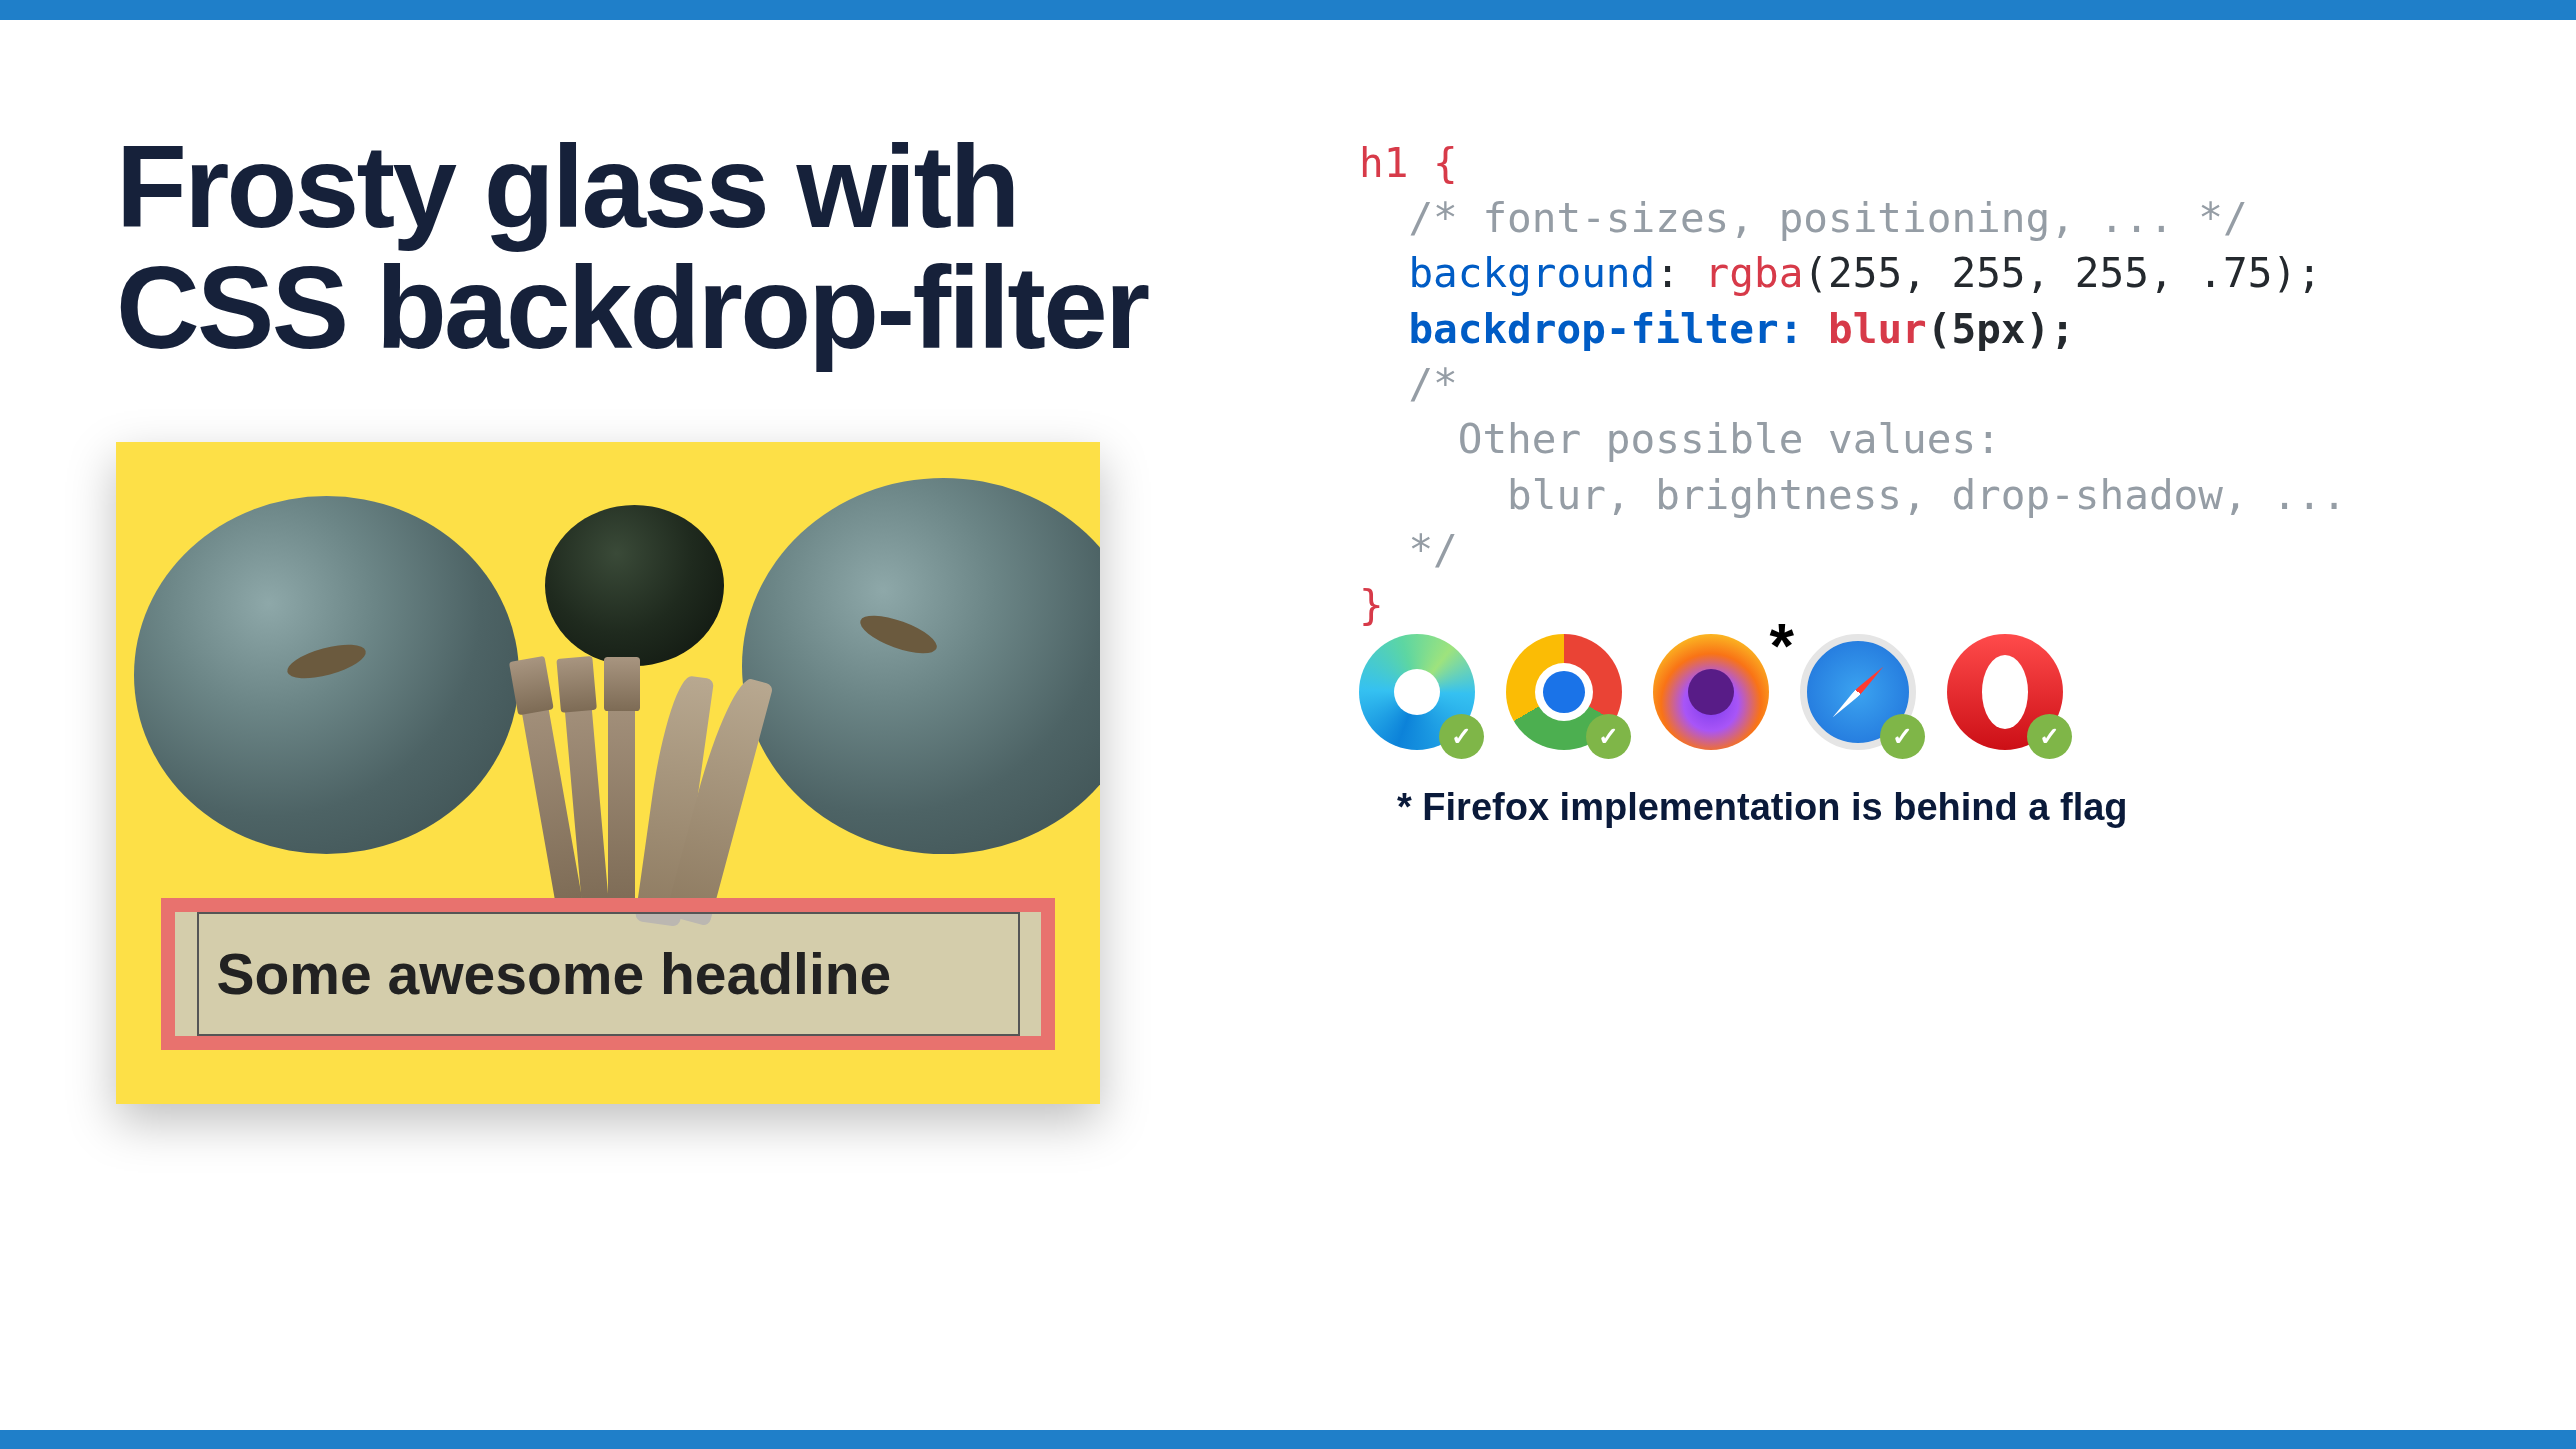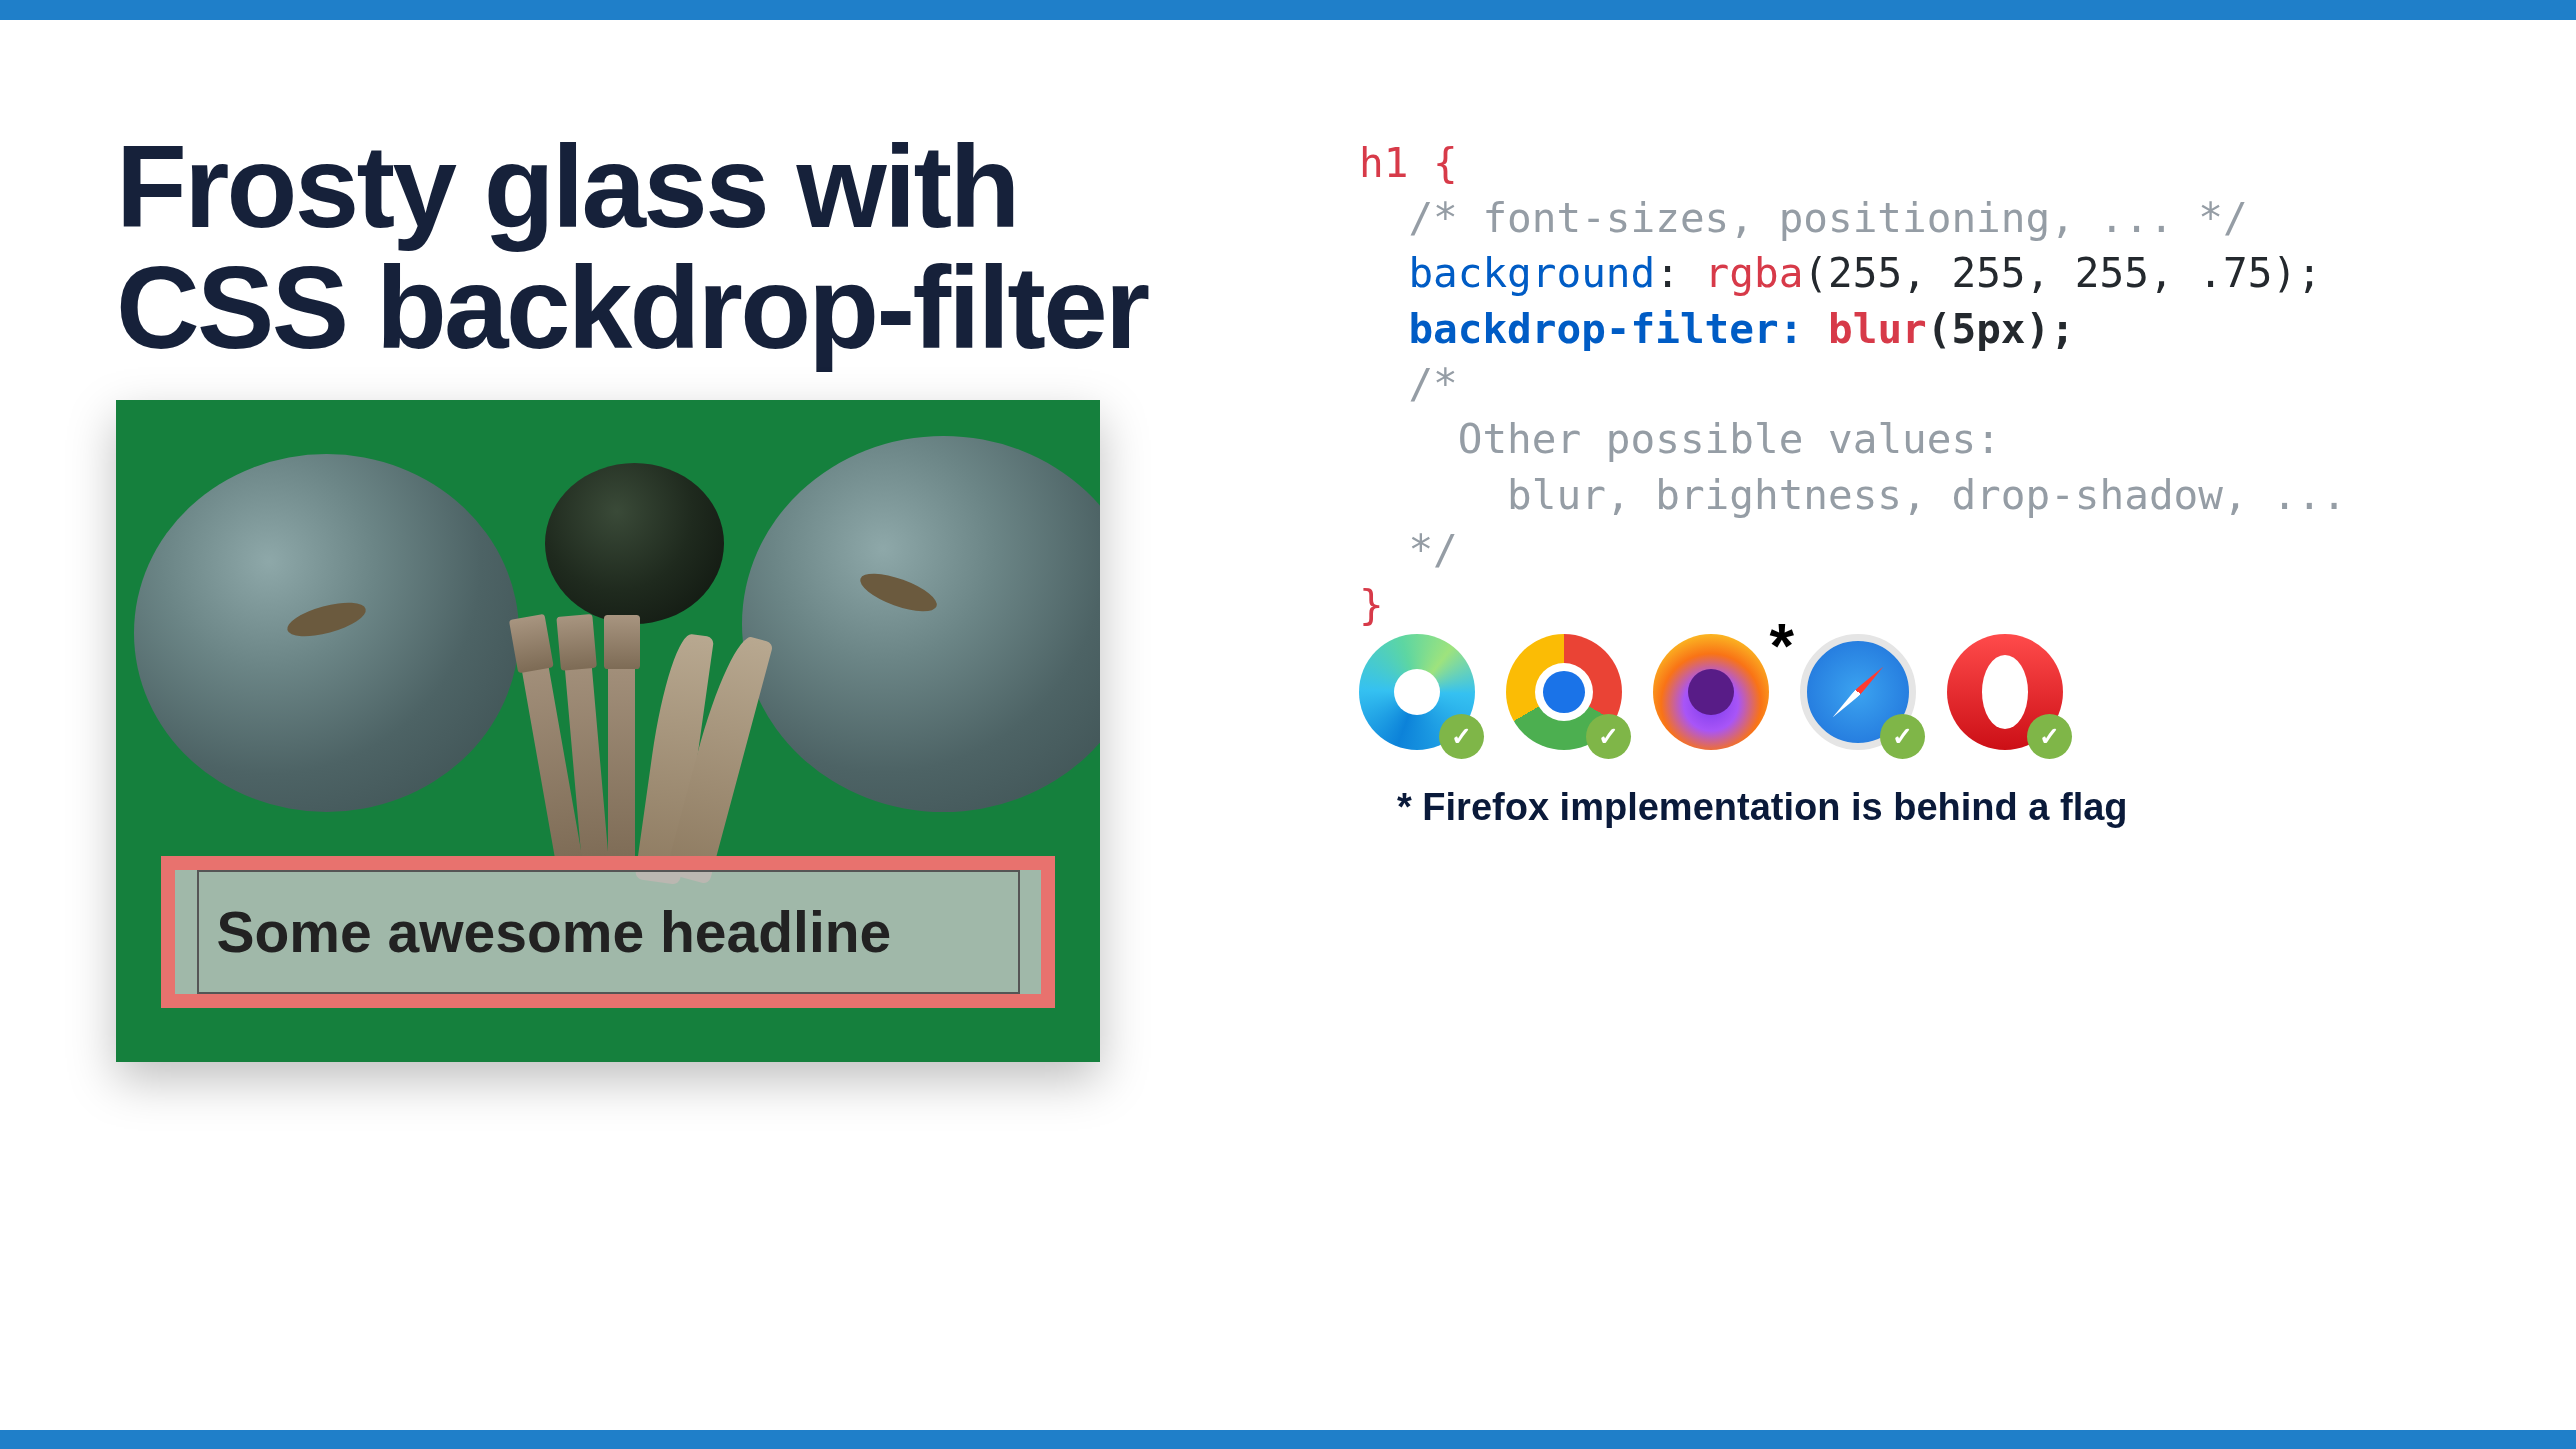--- a/index.html
+++ b/index.html
@@ -48,26 +48,26 @@
       padding-left: 188px;
     }
     .title {
       font-size: 116px;
       font-weight: 800;
       color: #16213a;
       line-height: 1.05;
       letter-spacing: -2.7px;
       font-family: 'Helvetica Neue', Arial, sans-serif;
       font-stretch: condensed;
-      margin-bottom: 30px;
+      margin-bottom: 72px;
     }
     .demo-image {
       width: 984px;
       height: 662px;
-      background: #15803d;
+      background: #fde047;
       position: relative;
       box-shadow: 0 18px 45px rgba(0,0,0,0.25);
       overflow: hidden;
     }
     .pumpkin {
       position: absolute;
       border-radius: 50%;
       background: radial-gradient(ellipse at 35% 30%, #8ea8a9 0%, #6b8586 30%, #4d6365 60%, #3a4c4e 100%);
     }
     .pumpkin1 {

